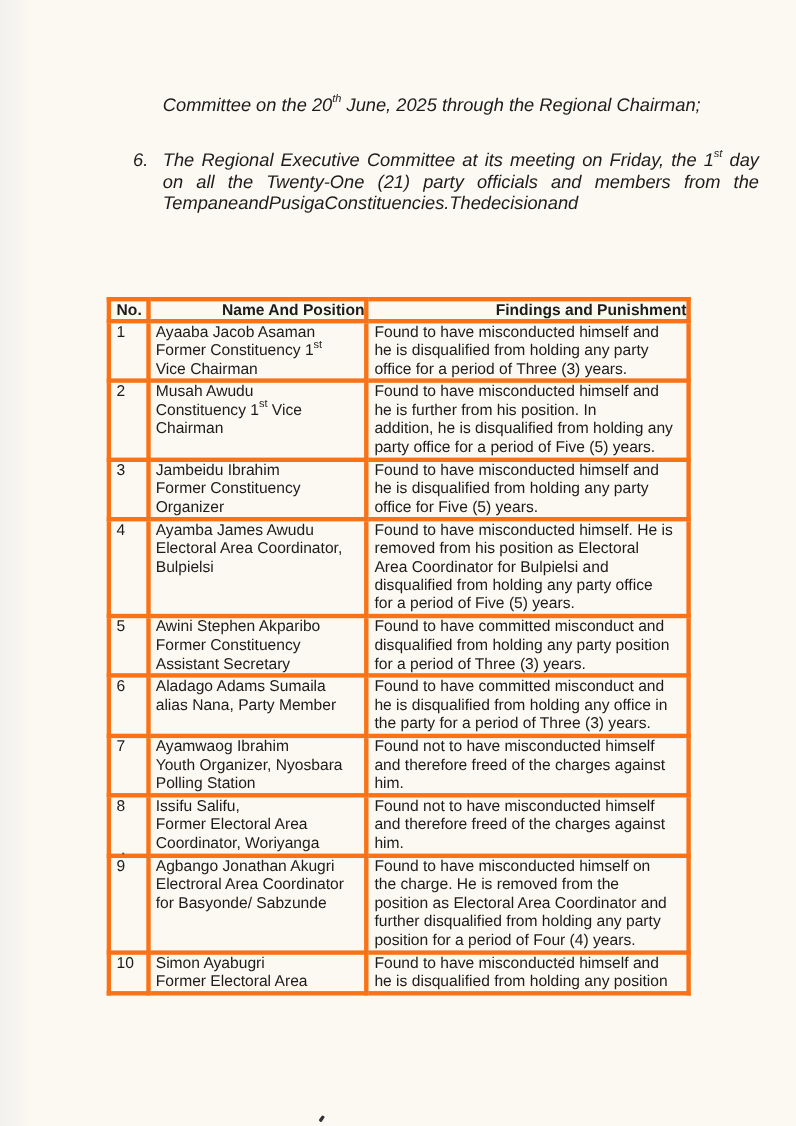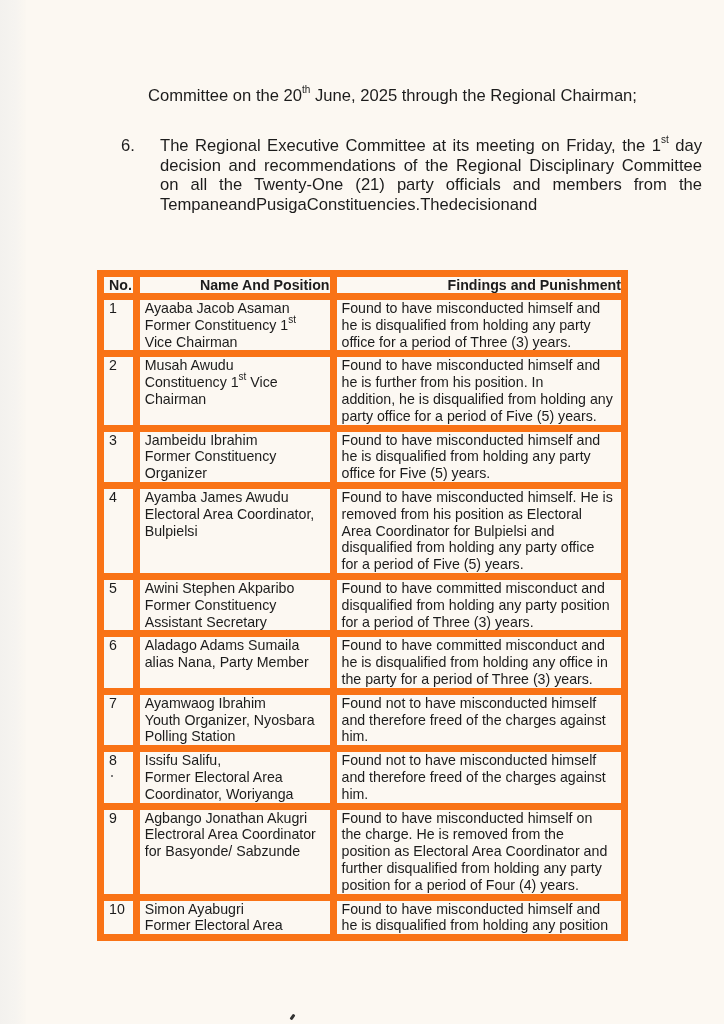--- a/index.html
+++ b/index.html
@@ -11,39 +11,40 @@
     position: relative;
   }
   .page-edge {
     position: absolute; left: 0; top: 0; width: 26px; height: 1024px;
     background: linear-gradient(to right, #f3f1ee 0%, #f6f4f0 60%, #fbf7f1 100%);
   }
   .para {
     position: absolute;
     font-size: 16.6px;
     line-height: 19.6px;
+    font-style: italic;
   }
   .line-top { left: 148px; top: 86px; white-space: nowrap; }
   .item6 { left: 121px; top: 136px; width: 570px; }
   .item6 .num { position: absolute; left: 0; top: 0; }
-  .item6 .body { position: absolute; left: 27px; top: 0; width: 542px; margin-left: 12px; }
+  .item6 .body { position: absolute; left: 27px; top: 0; width: 542px; }
   .item6 .ln { display: block; text-align: justify; text-align-last: justify; height: 19.6px; white-space: nowrap; }
   .item6 .ln.last { text-align-last: left; }
   .item6 .ln span.just { display: flex; justify-content: flex-start; }
   sup { font-size: 10px; line-height: 0; position: relative; top: -1px; vertical-align: super; }
 
   table.findings {
     position: absolute; left: 97px; top: 270px;
     width: 531px;
     border-collapse: collapse;
     font-size: 14.2px;
     line-height: 16.8px;
   }
   table.findings td, table.findings th {
-    border: 7px solid #f97316;
+    border: 4px solid #f97316;
     vertical-align: top;
     padding: 0 0 0 5px;
   }
   table.findings th { font-weight: bold; text-align: right; padding: 0; height: 16px; line-height: 16px; }
   table.findings th.no { text-align: left; padding-left: 5px; }
   col.c1 { width: 36px; } col.c2 { width: 201px; } col.c3 { width: 294px; }
   .cell-line { display: block; white-space: nowrap; }
   .stray-dot { position: absolute; left: 291px; top: 1014px; width: 3px; height: 6px; background: #333; transform: rotate(35deg); border-radius: 1px; }
   .small-dot { position: absolute; left: 111px; top: 775px; width: 2px; height: 2px; background: #555; border-radius: 50%; }
   .speck { position: absolute; left: 512px; top: 870px; width: 2px; height: 2px; background: #888; border-radius: 50%; }
@@ -52,21 +53,20 @@
 <body>
 
 <div class="page-edge"></div>
 
 <div class="para line-top"><span>Committee on the 20</span><sup>th</sup><span> June, 2025 through the Regional Chairman;</span></div>
 
 <div class="para item6">
   <span class="num">6.</span>
   <div class="body">
     <span class="ln"><span>The Regional Executive Committee at its meeting on Friday, the 1</span><sup>st</sup><span> day</span></span>
-    <span class="ln">decision and recommendations of the Regional Disciplinary Committee</span>
     <span class="ln">on all the Twenty-One (21) party officials and members from the</span>
     <span class="ln">
         <span class="just" id="justified-words">
           <span>Tempane</span>
           <span>and</span>
           <span>Pusiga</span>
           <span>Constituencies.</span>
           <span>The</span>
           <span>decision</span>
           <span>and</span>

